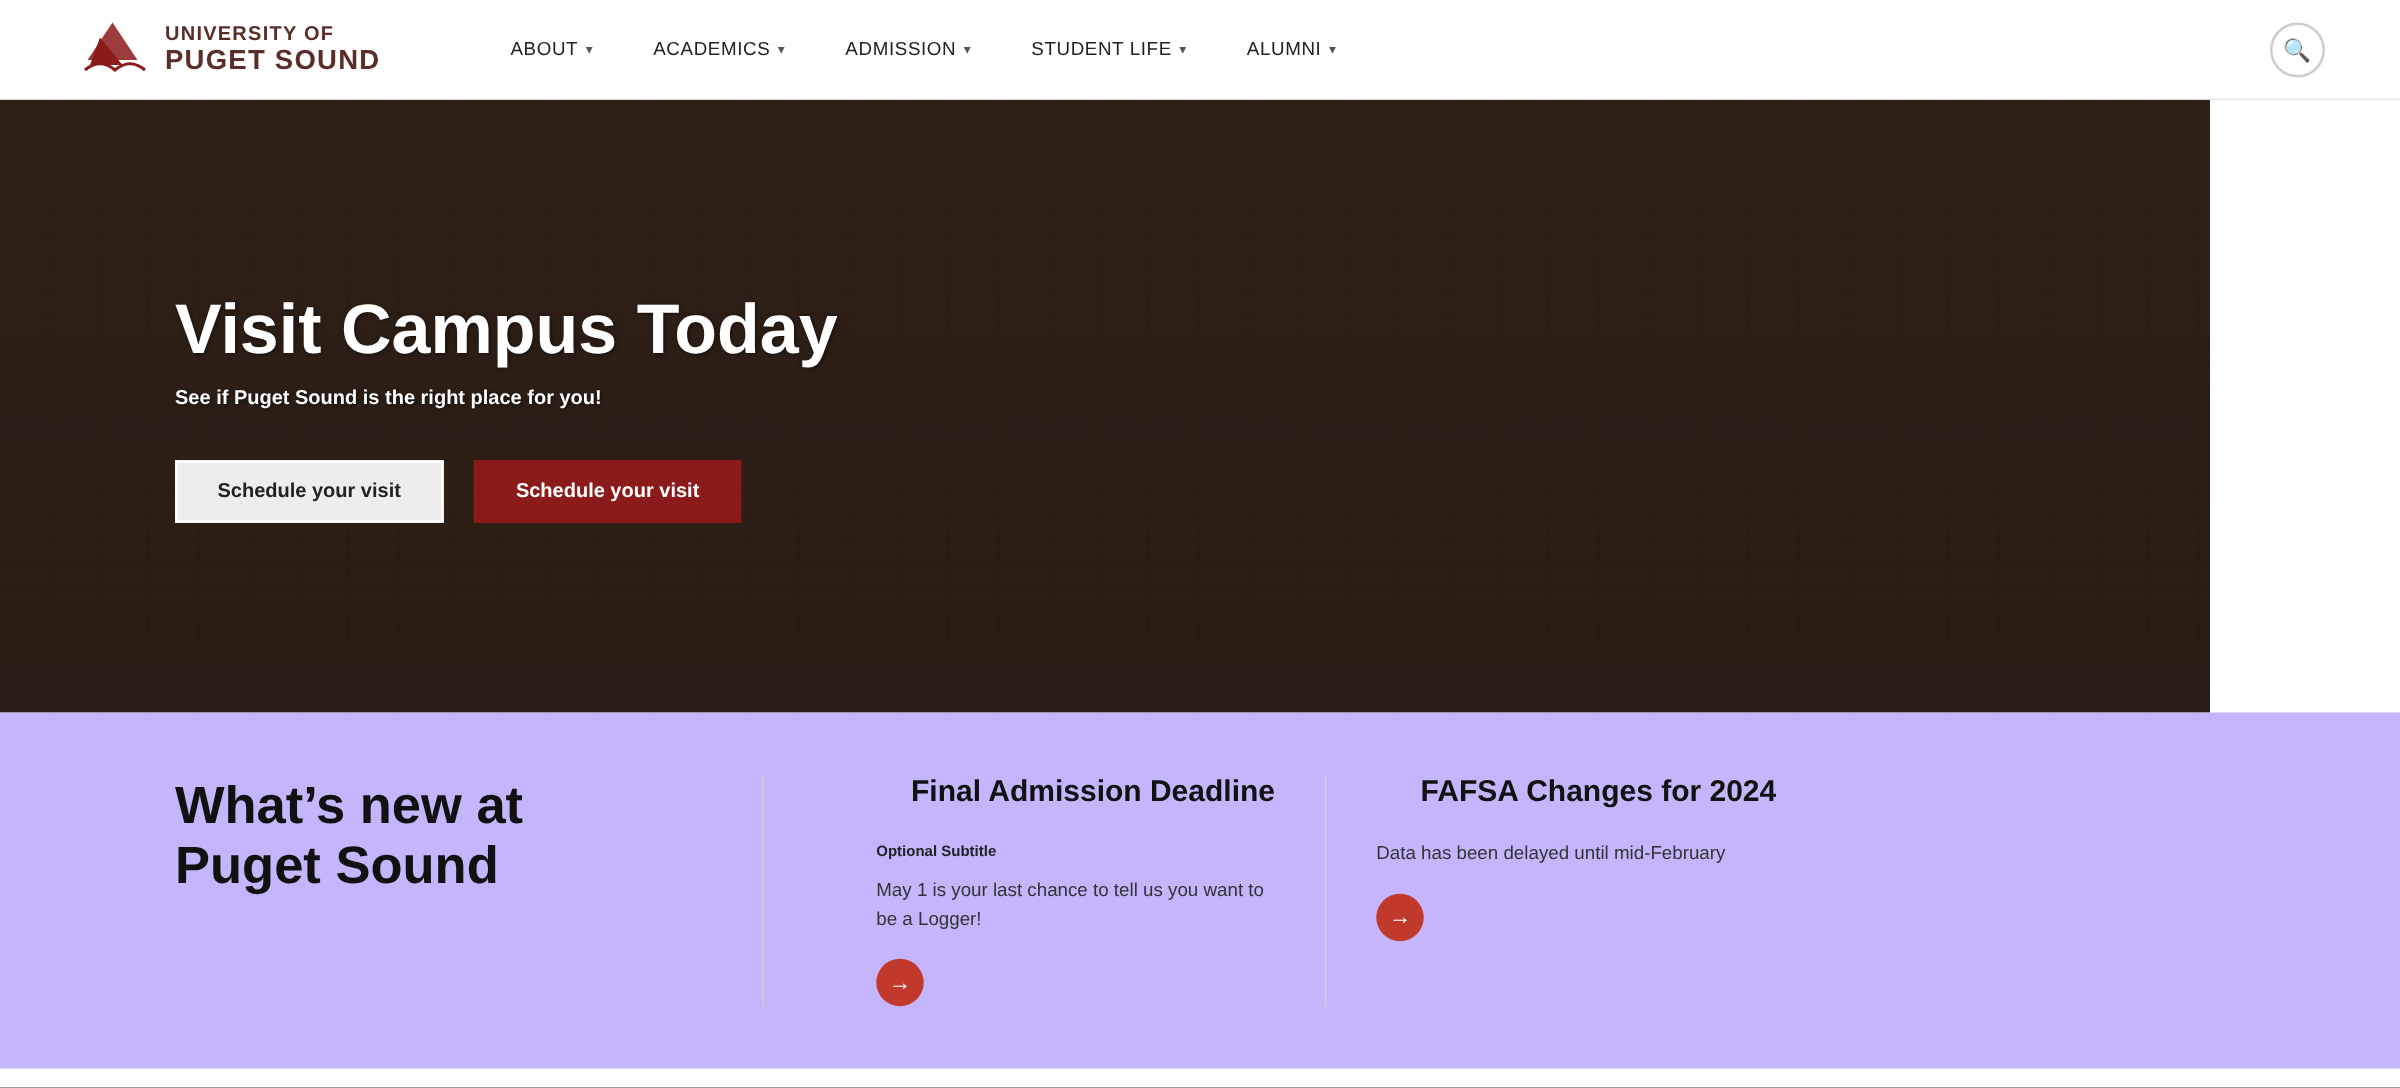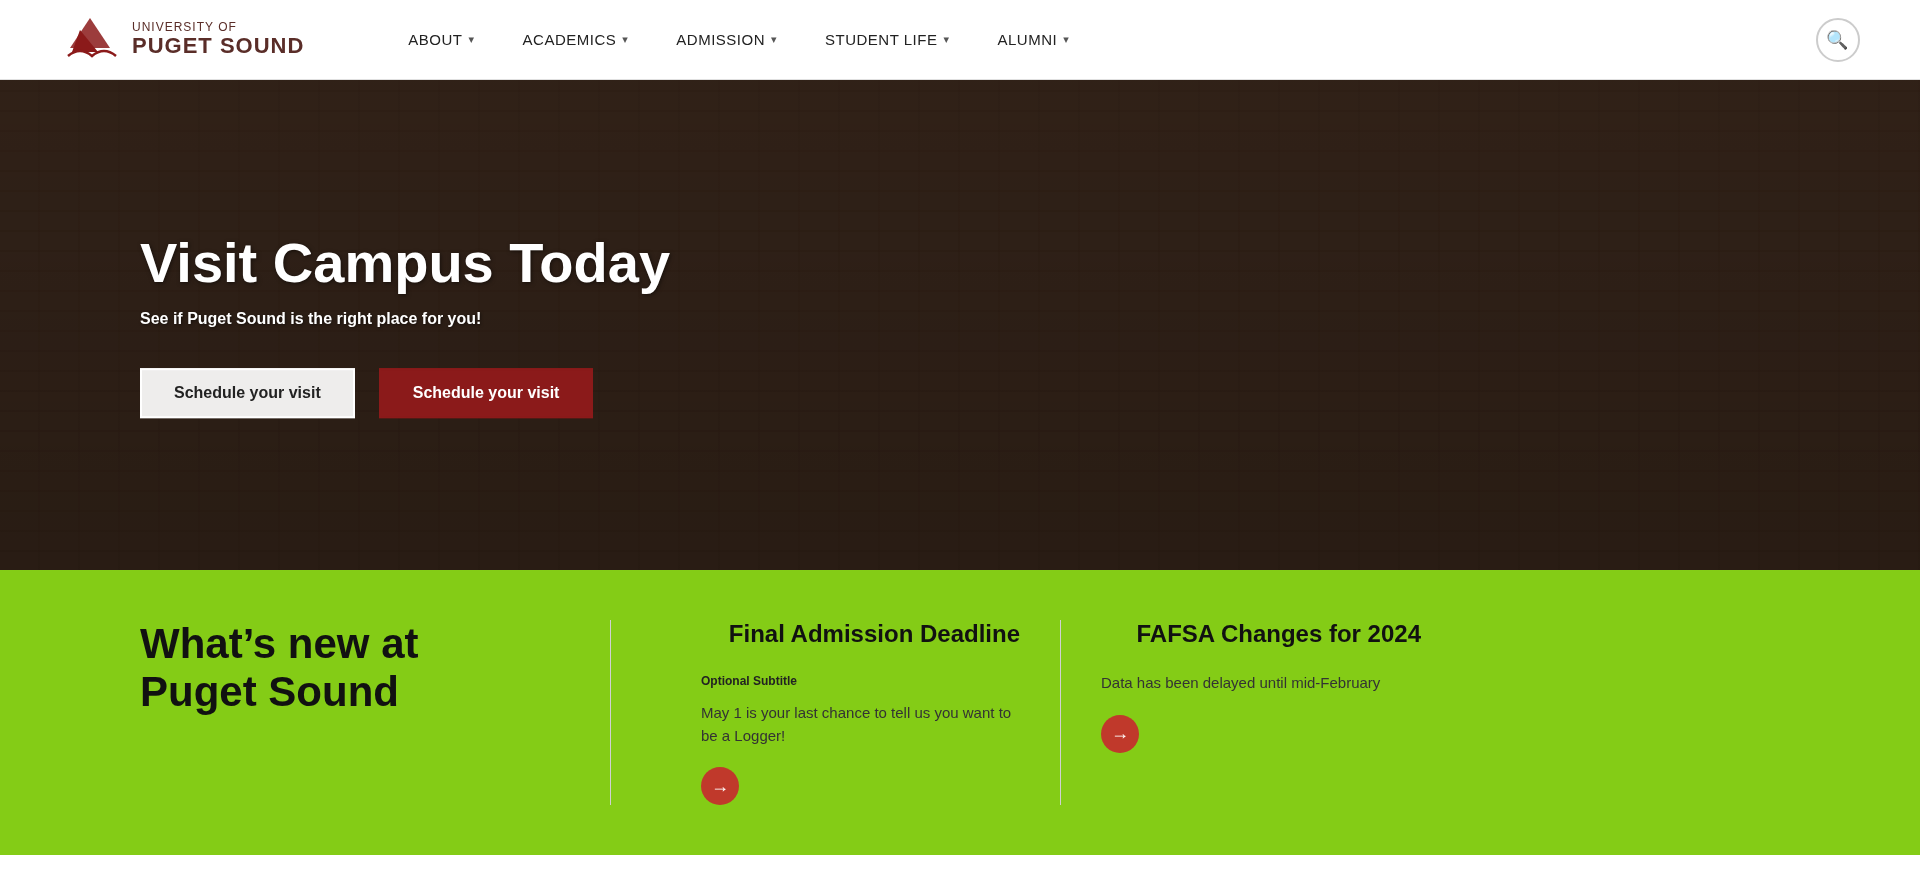--- a/index.html
+++ b/index.html
@@ -26,24 +26,25 @@
       width: 60px;
       height: 60px;
       margin-right: 12px;
     }
     .logo-text {
       display: flex;
       flex-direction: column;
       line-height: 1.1;
     }
     .logo-text .university-of {
-      font-size: 12px;
+      font-size: 16px;
       color: #5a2d28;
       letter-spacing: 1px;
       text-transform: uppercase;
+      font-weight: bold;
     }
     .logo-text .puget-sound {
       font-size: 22px;
       font-weight: 900;
       color: #5a2d28;
       letter-spacing: 1px;
       text-transform: uppercase;
     }
     nav {
       display: flex;
@@ -81,21 +82,21 @@
       display: flex;
       align-items: center;
       justify-content: center;
       font-size: 18px;
       color: #555;
     }
 
     
     .hero {
       position: relative;
-      width: 1920px;
+      width: 1768px;
       height: 490px;
       overflow: hidden;
     }
     
     .hero-building {
       position: absolute;
       top: 0; left: 0; right: 0; bottom: 0;
       background:
         linear-gradient(rgba(0,0,0,0.35), rgba(0,0,0,0.45)),
         repeating-linear-gradient(
@@ -166,21 +167,21 @@
       cursor: pointer;
       text-decoration: none;
       display: inline-block;
     }
 
     
     .news-section {
       display: flex;
       padding: 50px 140px;
       gap: 0;
-      background: #84cc16;
+      background: #c4b5fd;
       min-height: 220px;
     }
     .news-heading {
       flex: 0 0 420px;
       padding-right: 60px;
     }
     .news-heading h2 {
       font-size: 42px;
       font-weight: 800;
       color: #111;

